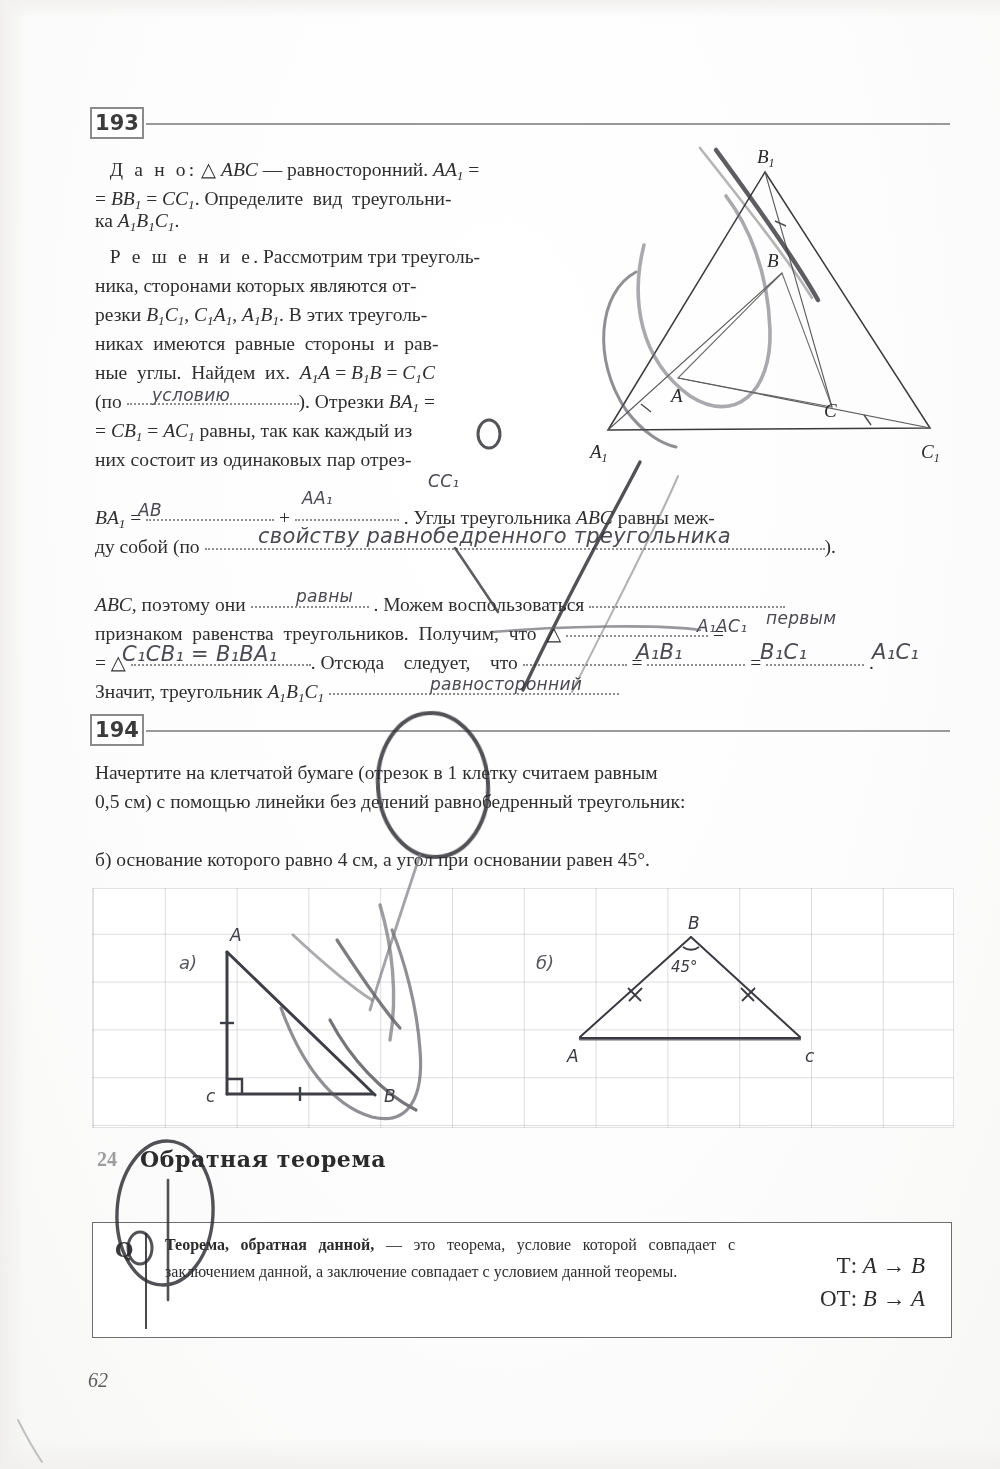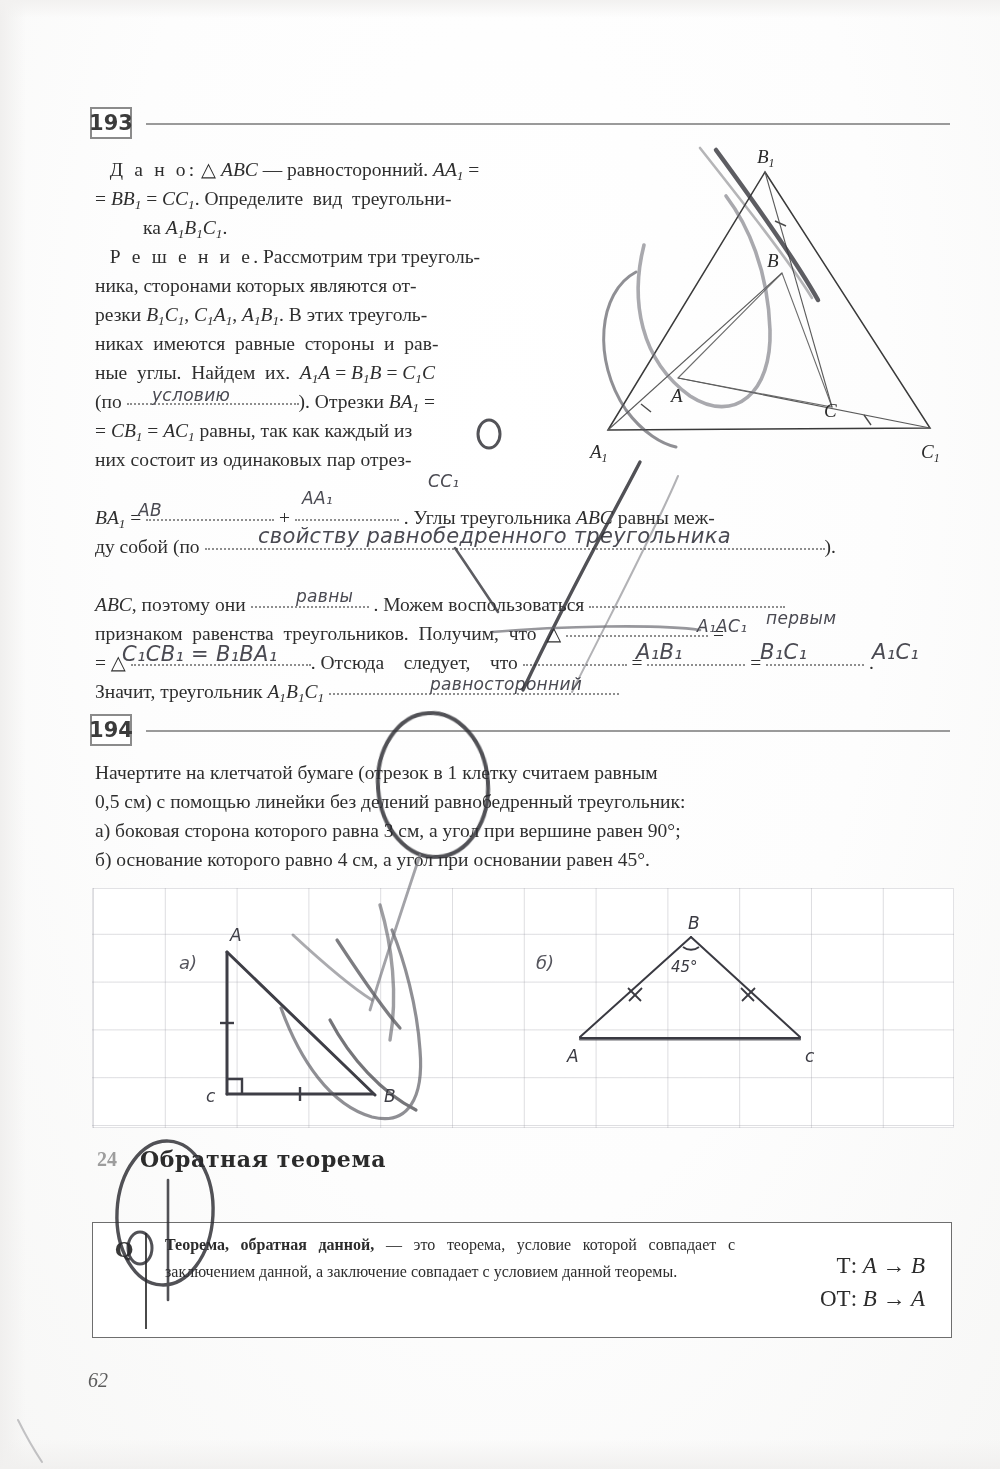--- a/index.html
+++ b/index.html
@@ -21,21 +21,21 @@
     background:linear-gradient(to right,#f0efee,rgba(255,255,255,0));}
   .edge-top{position:absolute;left:0;top:0;height:18px;width:100%;
     background:linear-gradient(to bottom,#f2f1f0,rgba(255,255,255,0));}
   .edge-bottom{position:absolute;left:0;bottom:0;height:30px;width:100%;
     background:linear-gradient(to top,#f1f0ef,rgba(255,255,255,0));}
 
   
   .ex-head{position:absolute;left:90px;width:860px;height:34px;}
   .ex-badge{
     position:absolute;left:0;top:0;
-    width:42px;height:32px;
+    width:54px;height:32px;
     border:2px solid #8b8b8b;
     box-sizing:border-box;
     display:flex;align-items:center;justify-content:center;
     font-family:"DejaVu Sans", sans-serif;
     font-weight:bold;font-size:21px;color:#3b3b3b;
     background:#fff;
     letter-spacing:0px;
   }
   .ex-rule{
     position:absolute;left:56px;top:16px;right:0;height:2px;
@@ -154,21 +154,21 @@
     <div class="ex-badge">193</div>
     <div class="ex-rule"></div>
   </div>
 
   <div class="tx col-left" style="top:155px;">
     &nbsp;&nbsp;&nbsp;<span class="sp">Д а н о</span>:<span style="letter-spacing:2px">&nbsp;</span>△&nbsp;<i class="m">ABC</i> — равносторонний. <i class="m">AA</i><span class="sub">1</span>&nbsp;=
   </div>
   <div class="tx col-left" style="top:184px;">
     = <i class="m">BB</i><span class="sub">1</span> = <i class="m">CC</i><span class="sub">1</span>. Определите&nbsp; вид&nbsp; треугольни-
   </div>
-  <div class="tx col-left" style="top:213px;margin-left:48px;">
+  <div class="tx col-left" style="top:206px;">
     ка <i class="m">A</i><span class="sub">1</span><i class="m">B</i><span class="sub">1</span><i class="m">C</i><span class="sub">1</span>.
   </div>
   <div class="tx col-left" style="top:242px;">
     &nbsp;&nbsp;&nbsp;<span class="sp">Р е ш е н и е</span>. Рассмотрим три треуголь-
   </div>
   <div class="tx col-left" style="top:271px;">
     ника, сторонами которых являются от-
   </div>
   <div class="tx col-left" style="top:300px;">
     резки <i class="m">B</i><span class="sub">1</span><i class="m">C</i><span class="sub">1</span>, <i class="m">C</i><span class="sub">1</span><i class="m">A</i><span class="sub">1</span>, <i class="m">A</i><span class="sub">1</span><i class="m">B</i><span class="sub">1</span>. В этих треуголь-
@@ -279,21 +279,20 @@
     </svg>
   </div>
 
   <div class="ex-head" style="top:714px;">
     <div class="ex-badge">194</div>
     <div class="ex-rule"></div>
   </div>
 
   <div class="tx full" style="top:758px;font-size:19.5px;">Начертите на клетчатой бумаге (отрезок в 1 клетку считаем равным</div>
   <div class="tx full" style="top:787px;font-size:19.5px;">0,5 см) с помощью линейки без делений равнобедренный треугольник:</div>
-  <div class="tx full" style="top:816px;font-size:19.5px;">а) боковая сторона которого равна 3 см, а угол при вершине равен 90°;</div>
   <div class="tx full" style="top:845px;font-size:19.5px;">б) основание которого равно 4 см, а угол при основании равен 45°.</div>
 
   <div class="grid-wrap">
     <svg width="860" height="238" viewBox="0 0 860 238" style="position:absolute;left:0;top:0">
 
       <g stroke="#3e3e46" stroke-width="3" fill="none" stroke-linecap="round">
         <path d="M 134,63 L 134,205"></path>
         <path d="M 134,205 L 280,205"></path>
         <path d="M 134,63 L 282,206"></path>
       </g>

